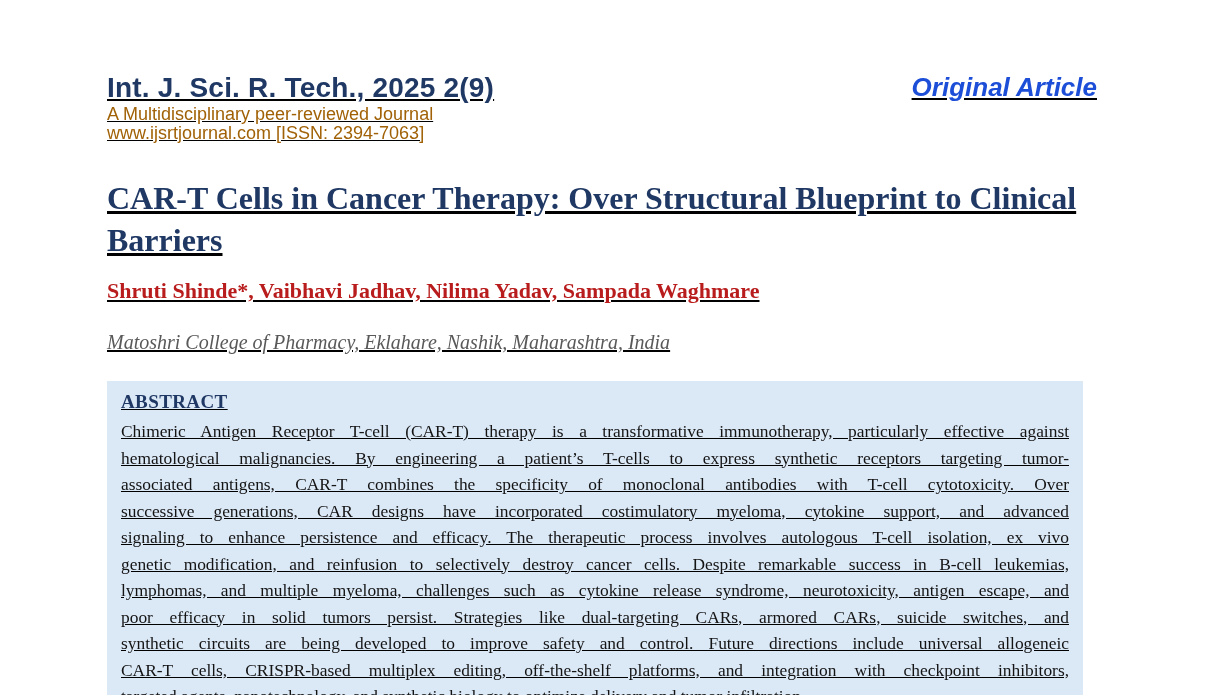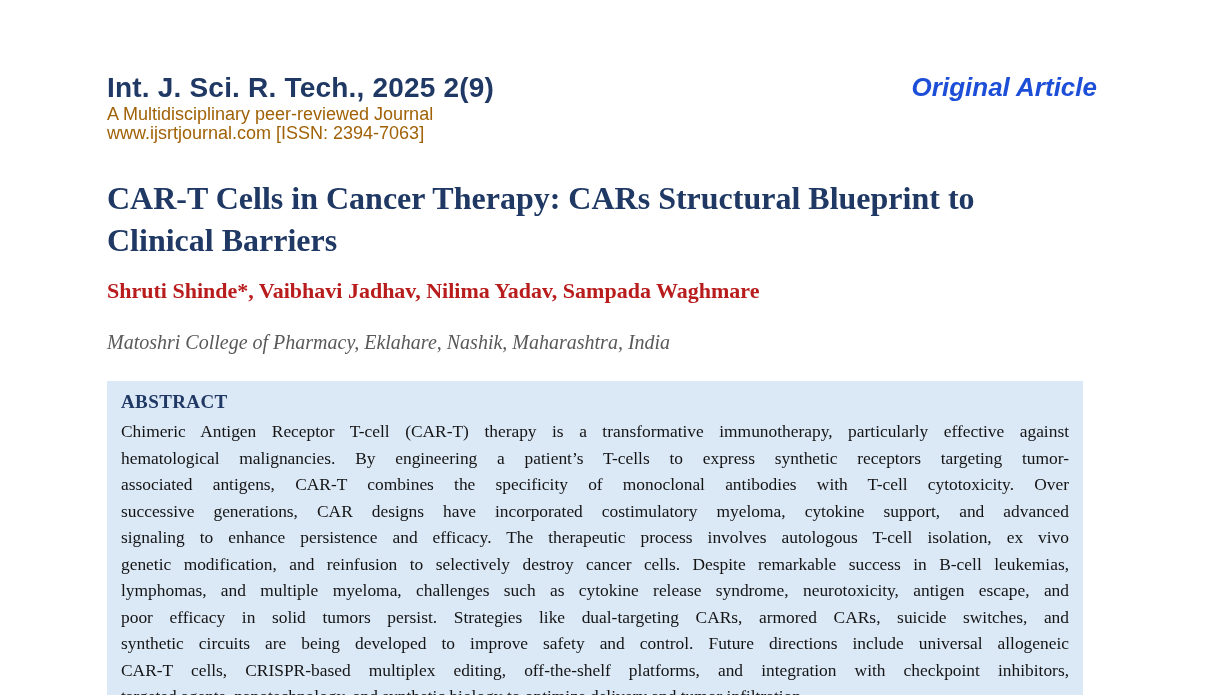--- a/index.html
+++ b/index.html
@@ -9,20 +9,21 @@
     height: 695px;
     overflow: hidden;
     background: #ffffff;
     font-family: "Liberation Serif", serif;
   }
   .page {
     position: relative;
     width: 1004px;
     height: 695px;
     background: #ffffff;
+    text-decoration: underline;
   }
   .content {
     margin-left: 107px;
     width: 990px;
   }
   
   .header-row {
     display: flex;
     justify-content: space-between;
     align-items: flex-start;
@@ -120,21 +121,21 @@
       <div class="journal-block">
         <div class="journal-title">Int. J. Sci. R. Tech., 2025 2(9)</div>
         <div class="journal-sub">
           <div>A Multidisciplinary peer-reviewed Journal</div>
           <div>www.ijsrtjournal.com [ISSN: 2394-7063]</div>
         </div>
       </div>
       <div class="article-type">Original Article</div>
     </div>
 
-    <div class="paper-title">CAR-T Cells in Cancer Therapy: CARs Structural Blueprint to Clinical Barriers</div>
+    <div class="paper-title">CAR-T Cells in Cancer Therapy: Over Structural Blueprint to Clinical Barriers</div>
 
     <div class="authors">Shruti Shinde*, Vaibhavi Jadhav, Nilima Yadav, Sampada Waghmare</div>
 
     <div class="affiliation">Matoshri College of Pharmacy, Eklahare, Nashik, Maharashtra, India</div>
 
     <div class="abstract-box">
       <div class="abstract-heading">ABSTRACT</div>
       <div>
         <div class="abs-line">Chimeric Antigen Receptor T-cell (CAR-T) therapy is a transformative immunotherapy, particularly effective against</div>
         <div class="abs-line">hematological malignancies. By engineering a patient’s T-cells to express synthetic receptors targeting tumor-</div>

